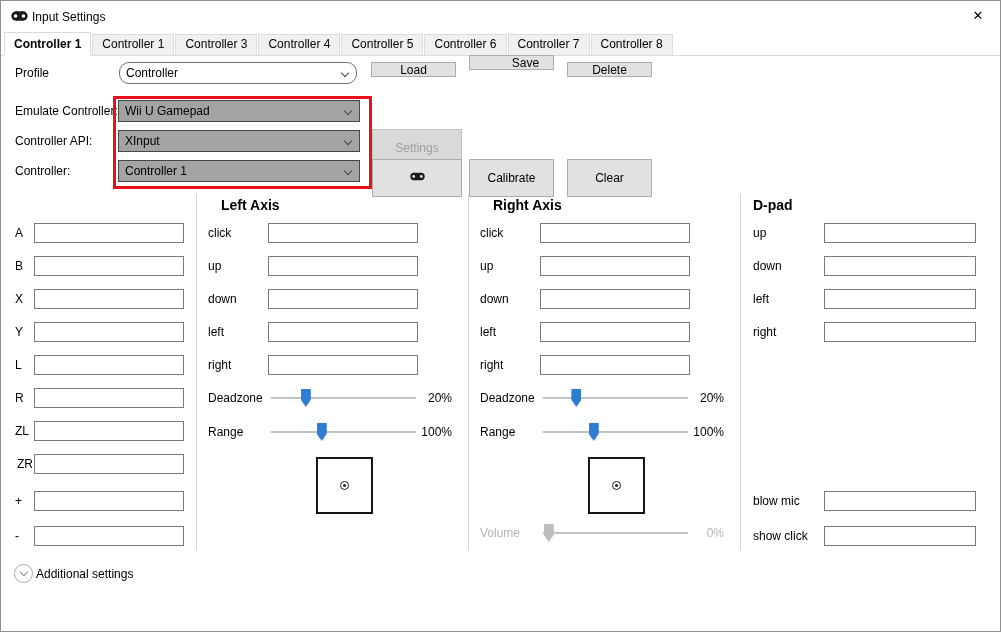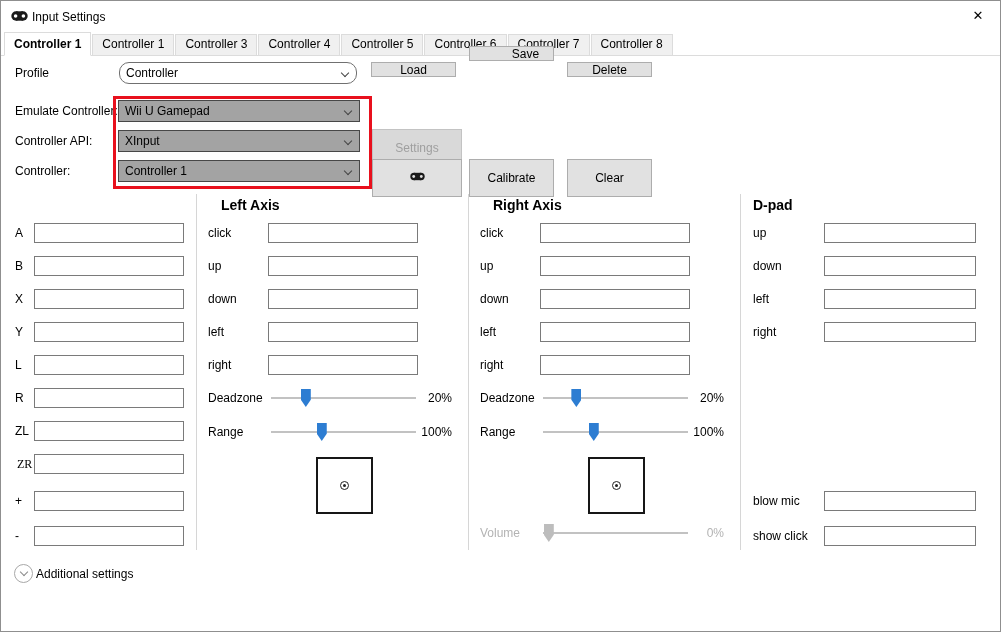--- a/index.html
+++ b/index.html
@@ -76,21 +76,21 @@
     <span class="tab">Controller 7</span>
     <span class="tab">Controller 8</span>
   </div>
 
   <span class="lbl" style="left:14px; top:62px;">Profile</span>
   <div class="combo" style="left:118px; top:61px; width:238px;border-radius:10px;">
     <span>Controller</span>
     <span class="chev"></span>
   </div>
   <div class="btn tall" style="left:370px; top:61px; width:85px;">Load</div>
-  <div class="btn tall" style="left:468px; top:45px; width:85px;padding-left:28px;">Save</div>
+  <div class="btn tall" style="left:468px; top:54px; width:85px;padding-left:28px;">Save</div>
   <div class="btn tall" style="left:566px; top:61px; width:85px;">Delete</div>
 
   <div class="redbox"></div>
 
   <span class="lbl" style="left:14px; top:100px;">Emulate Controller:</span>
   <div class="combo dark" style="left:117px; top:99px; width:242px;">
     <span>Wii U Gamepad</span>
     <span class="chev"></span>
   </div>
 
@@ -137,21 +137,21 @@
   <span class="lbl" style="left:14px; top:288px;">X</span>
   <input class="inp" style="left: 33px; top: 288px; width: 150px;">
   <span class="lbl" style="left:14px; top:321px;">Y</span>
   <input class="inp" style="left: 33px; top: 321px; width: 150px;">
   <span class="lbl" style="left:14px; top:354px;">L</span>
   <input class="inp" style="left: 33px; top: 354px; width: 150px;">
   <span class="lbl" style="left:14px; top:387px;">R</span>
   <input class="inp" style="left: 33px; top: 387px; width: 150px;">
   <span class="lbl" style="left:14px; top:420px;">ZL</span>
   <input class="inp" style="left: 33px; top: 420px; width: 150px;">
-  <span class="lbl" style="left:16px; top:453px;font-family:Liberation Serif, serif;">ZR</span>
+  <span class="lbl" style="left:16px; top:453px;">ZR</span>
   <input class="inp" style="left: 33px; top: 453px; width: 150px;">
   <span class="lbl" style="left:14px; top:490px;">+</span>
   <input class="inp" style="left: 33px; top: 490px; width: 150px;">
   <span class="lbl" style="left:14px; top:525px;">-</span>
   <input class="inp" style="left: 33px; top: 525px; width: 150px;">
 
   <span class="lbl" style="left:207px; top:222px;">click</span>
   <input class="inp" style="left: 267px; top: 222px; width: 150px;">
   <span class="lbl" style="left:207px; top:255px;">up</span>
   <input class="inp" style="left: 267px; top: 255px; width: 150px;">

